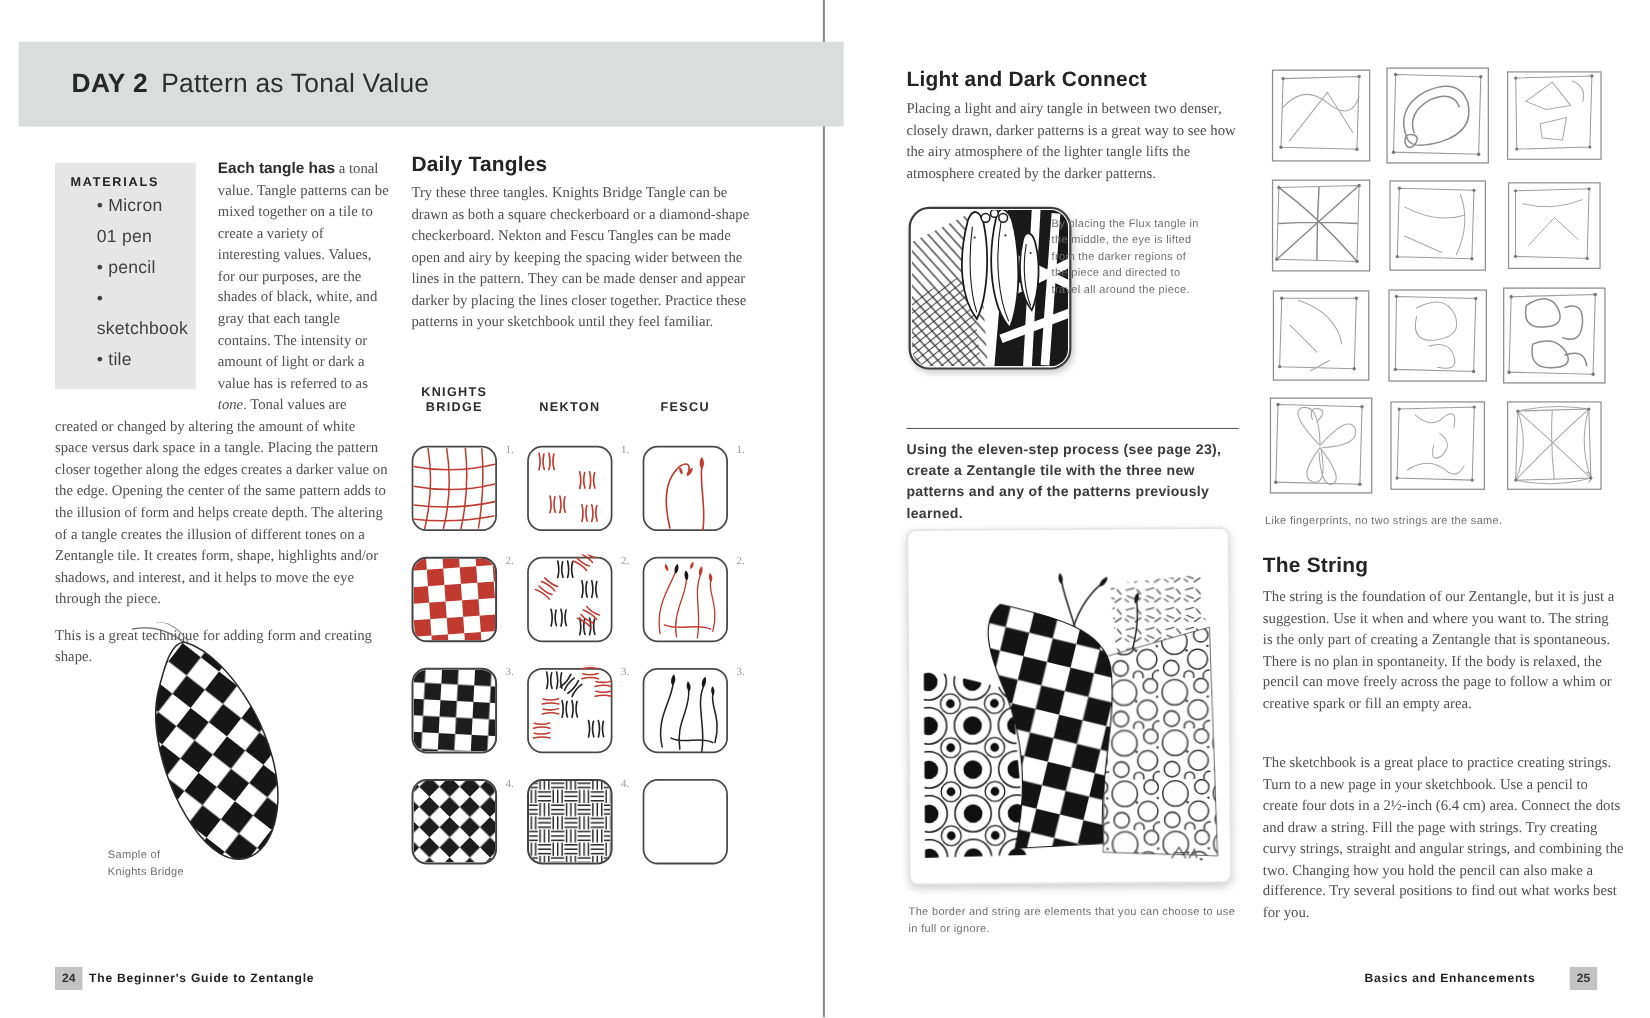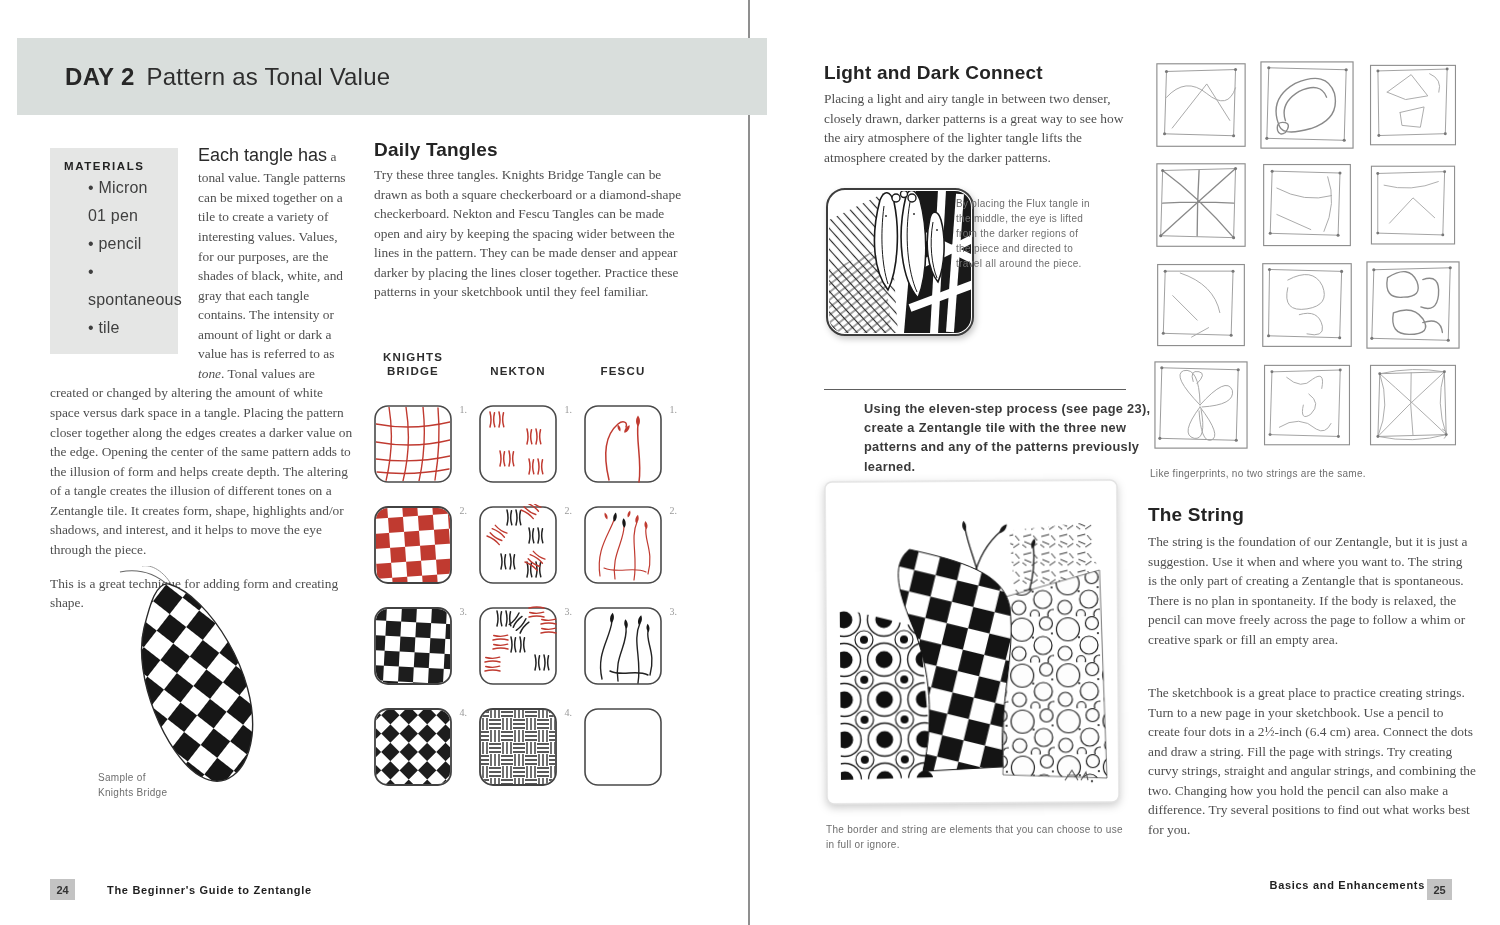--- a/index.html
+++ b/index.html
@@ -4,21 +4,21 @@
 <style>
   html,body{margin:0;padding:0;background:#ffffff;}
   #spread{position:relative;width:1500px;height:925px;background:#ffffff;overflow:hidden;font-family:"Liberation Sans",sans-serif;}
   .abs{position:absolute;}
   
   #band{top:38px;left:17px;width:750px;height:77px;background:#d9dedc;display:flex;align-items:center;padding-left:48px;box-sizing:border-box;}
   #band .day{font-weight:bold;font-size:24px;color:#272727;letter-spacing:.3px;}
   #band .title{font-weight:normal;font-size:24px;color:#2e2e2e;margin-left:12px;letter-spacing:.2px;}
   
   .serif{font-family:"Liberation Serif",serif;font-size:13.4px;line-height:1.46;color:#4f4f4f;}
-  .lead{font-family:"Liberation Sans",sans-serif;font-weight:normal;font-size:18px;color:#2b2b2b;}
+  .lead{font-family:"Liberation Sans",sans-serif;font-weight:bold;font-size:14px;color:#2b2b2b;}
   .h-sans{font-family:"Liberation Sans",sans-serif;font-weight:bold;font-size:19px;color:#242424;letter-spacing:.2px;}
   .cap{font-size:10px;line-height:1.5;color:#6e6e6e;letter-spacing:.3px;}
   
   .materials{float:left;width:128px;box-sizing:border-box;background:#e5e6e5;padding:12px 10px 12px 14px;margin:6px 20px 10px 0;}
   .materials .mh{font-size:11.5px;font-weight:bold;letter-spacing:1.6px;color:#232323;margin-bottom:2px;}
   .materials ul{margin:0;padding:0;list-style:none;}
   .materials li{font-size:16px;color:#3f3f3f;line-height:1.75;letter-spacing:.2px;margin-left:24px;}
   .materials li::before{content:"• ";color:#3f3f3f;}
   
   #tgrid{left:372px;top:350px;display:grid;grid-template-columns:82px 82px 82px;column-gap:23px;row-gap:19px;}
@@ -39,26 +39,26 @@
   .sfr{fill:none;stroke:#8e8e8e;stroke-width:1.2;}
   .sln{fill:none;stroke:#9b9b9b;stroke-width:1;}
   .scv{fill:none;stroke:#a6a6a6;stroke-width:1;stroke-linecap:round;}
   .scvh{fill:none;stroke:#8a8a8a;stroke-width:1.4;stroke-linecap:round;}
   .sdot circle{fill:#787878;}
   
   #fluxsvg{filter:drop-shadow(2px 3px 3px rgba(0,0,0,.22));}
   #bigtile{filter:drop-shadow(0 3px 4px rgba(0,0,0,.2));transform:rotate(-.4deg);}
   
   #rule{left:824px;top:389px;width:302px;border-top:1.4px solid #5e5e5e;}
-  #exercise{left:824px;top:399px;width:302px;font-weight:bold;font-size:12.8px;line-height:1.5;color:#3a3a3a;letter-spacing:.3px;margin-left:40px;}
+  #exercise{left:824px;top:399px;width:302px;font-weight:bold;font-size:12.8px;line-height:1.5;color:#3a3a3a;letter-spacing:.3px;}
   
   .pgnum{width:25px;height:21px;background:#c3c3c3;color:#333;font-size:11px;font-weight:bold;display:flex;align-items:center;justify-content:center;}
   .foottitle{font-size:11px;font-weight:bold;letter-spacing:.7px;color:#1f1f1f;}
-  #footL{left:50px;top:879px;display:flex;align-items:center;gap:32px;}
-  #footR{left:1040px;top:879px;width:412px;display:flex;justify-content:flex-end;gap:2px;}
+  #footL{left:50px;top:879px;display:flex;align-items:center;gap:6px;}
+  #footR{left:1040px;top:879px;width:412px;display:flex;justify-content:flex-end;align-items:center;gap:31px;}
   #divider{left:748px;top:0;width:2px;height:925px;background:#8f8f8f;}
   #samplecap{left:98px;top:770px;white-space:pre-line;}
 </style>
 </head>
 <body>
 
 <svg width="0" height="0" style="position:absolute" aria-hidden="true">
 <defs>
   <clipPath id="tclip">
         <rect x="4" y="4" width="74" height="74" rx="12"></rect>
@@ -155,21 +155,21 @@
     <span class="day">DAY 2</span>
     <span class="title">Pattern as Tonal Value</span>
   </div>
 
   <div class="abs" style="left:50px;top:142px;width:304px;">
     <div class="materials">
       <div class="mh">MATERIALS</div>
       <ul>
         <li>Micron 01 pen</li>
         <li>pencil</li>
-        <li>spontaneous</li>
+        <li>sketchbook</li>
         <li>tile</li>
       </ul>
     </div>
     <div class="serif"><span class="lead">Each tangle has</span><span> a tonal value. Tangle patterns can be mixed together on a tile to create a variety of interesting values. Values, for our purposes, are the shades of black, white, and gray that each tangle contains. The intensity or amount of light or dark a value has is referred to as </span><i>tone</i><span>. Tonal values are created or changed by altering the amount of white space versus dark space in a tangle. Placing the pattern closer together along the edges creates a darker value on the edge. Opening the center of the same pattern adds to the illusion of form and helps create depth. The altering of a tangle creates the illusion of different tones on a Zentangle tile. It creates form, shape, highlights and/or shadows, and interest, and it helps to move the eye through the piece.</span></div>
     <div class="serif" style="margin-top:14px;">This is a great technique for adding form and creating shape.</div>
   </div>
 
   <svg class="abs" style="left:74px;top:566px;" width="240" height="240" viewBox="0 0 240 240">
     <path d="M95,20 C82,8 66,2 46,6" fill="none" stroke="#666" stroke-width="1.2"></path>
     <path d="M97,18 C90,6 78,-2 68,0" fill="none" stroke="#999" stroke-width="1"></path>

